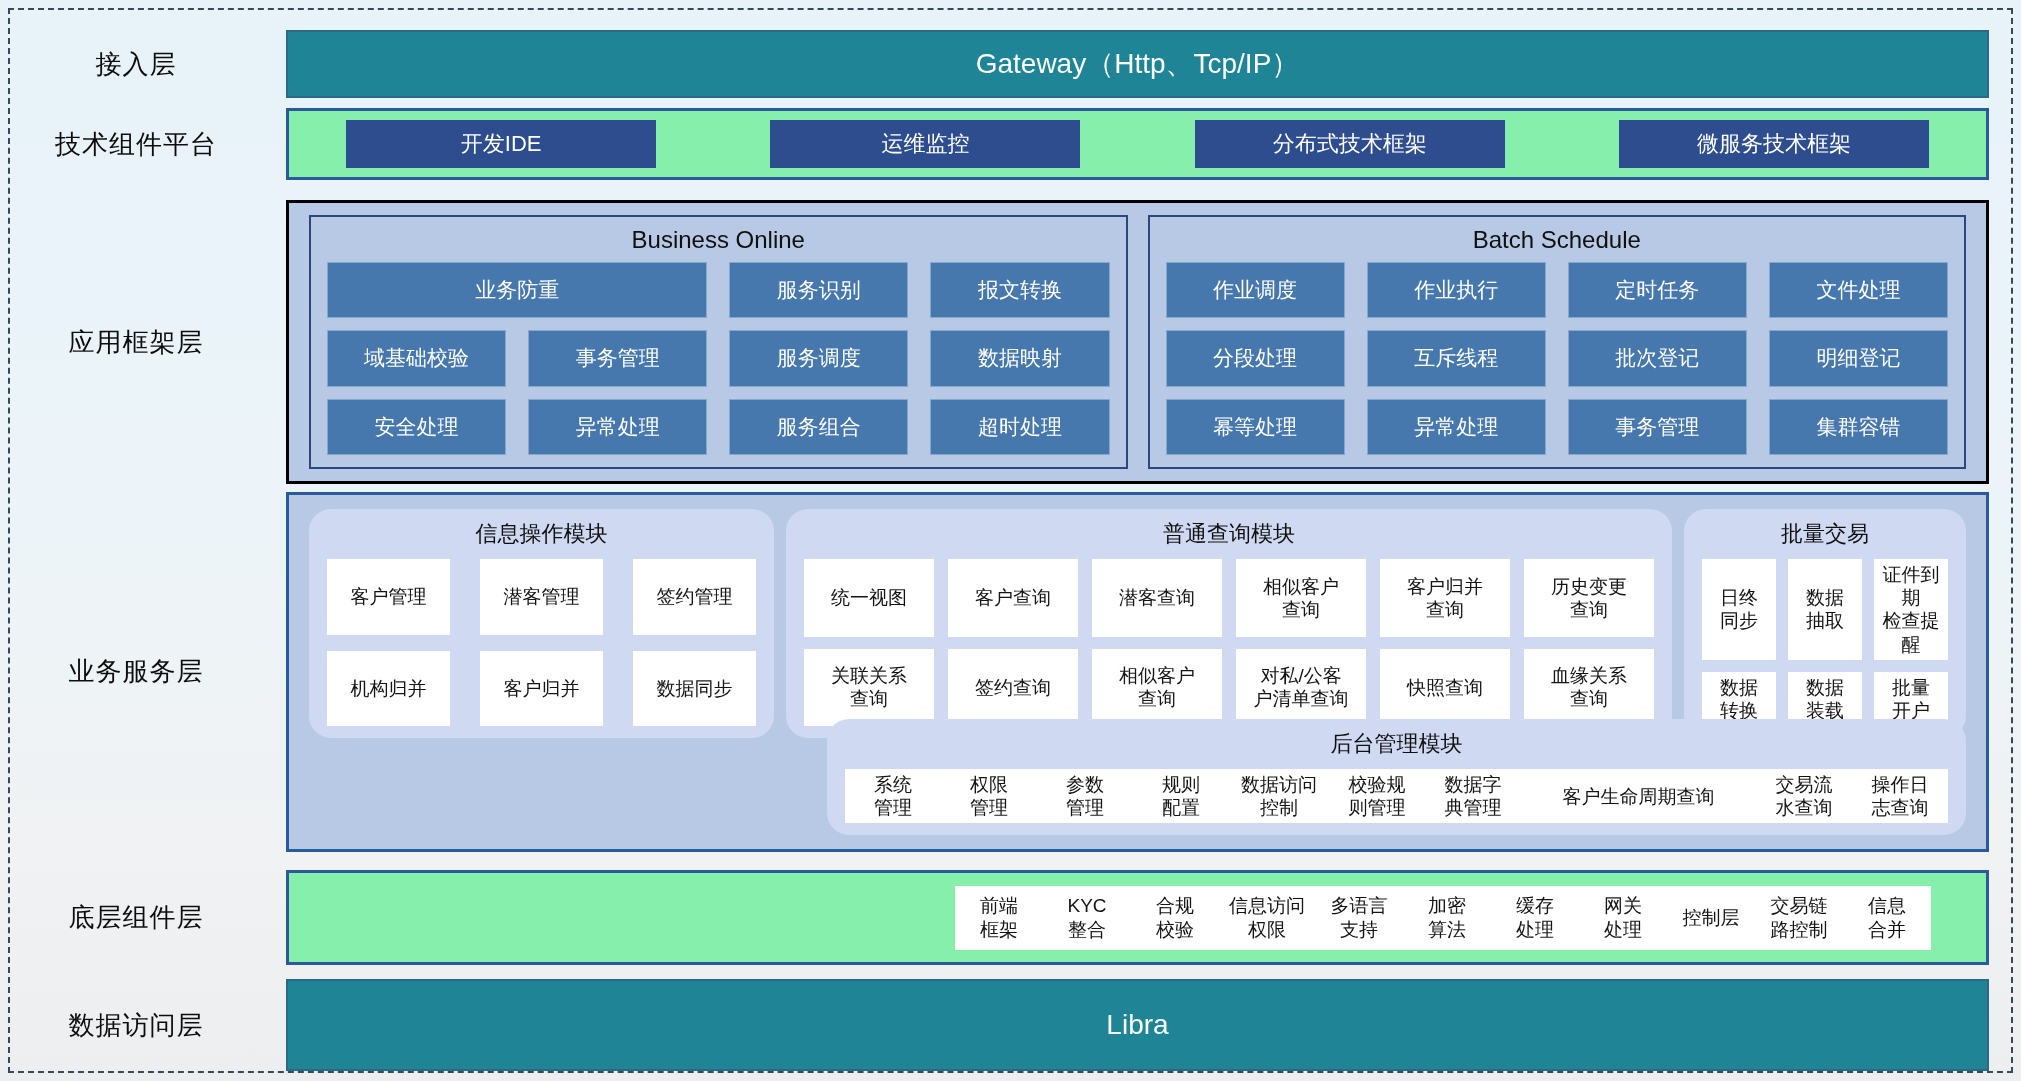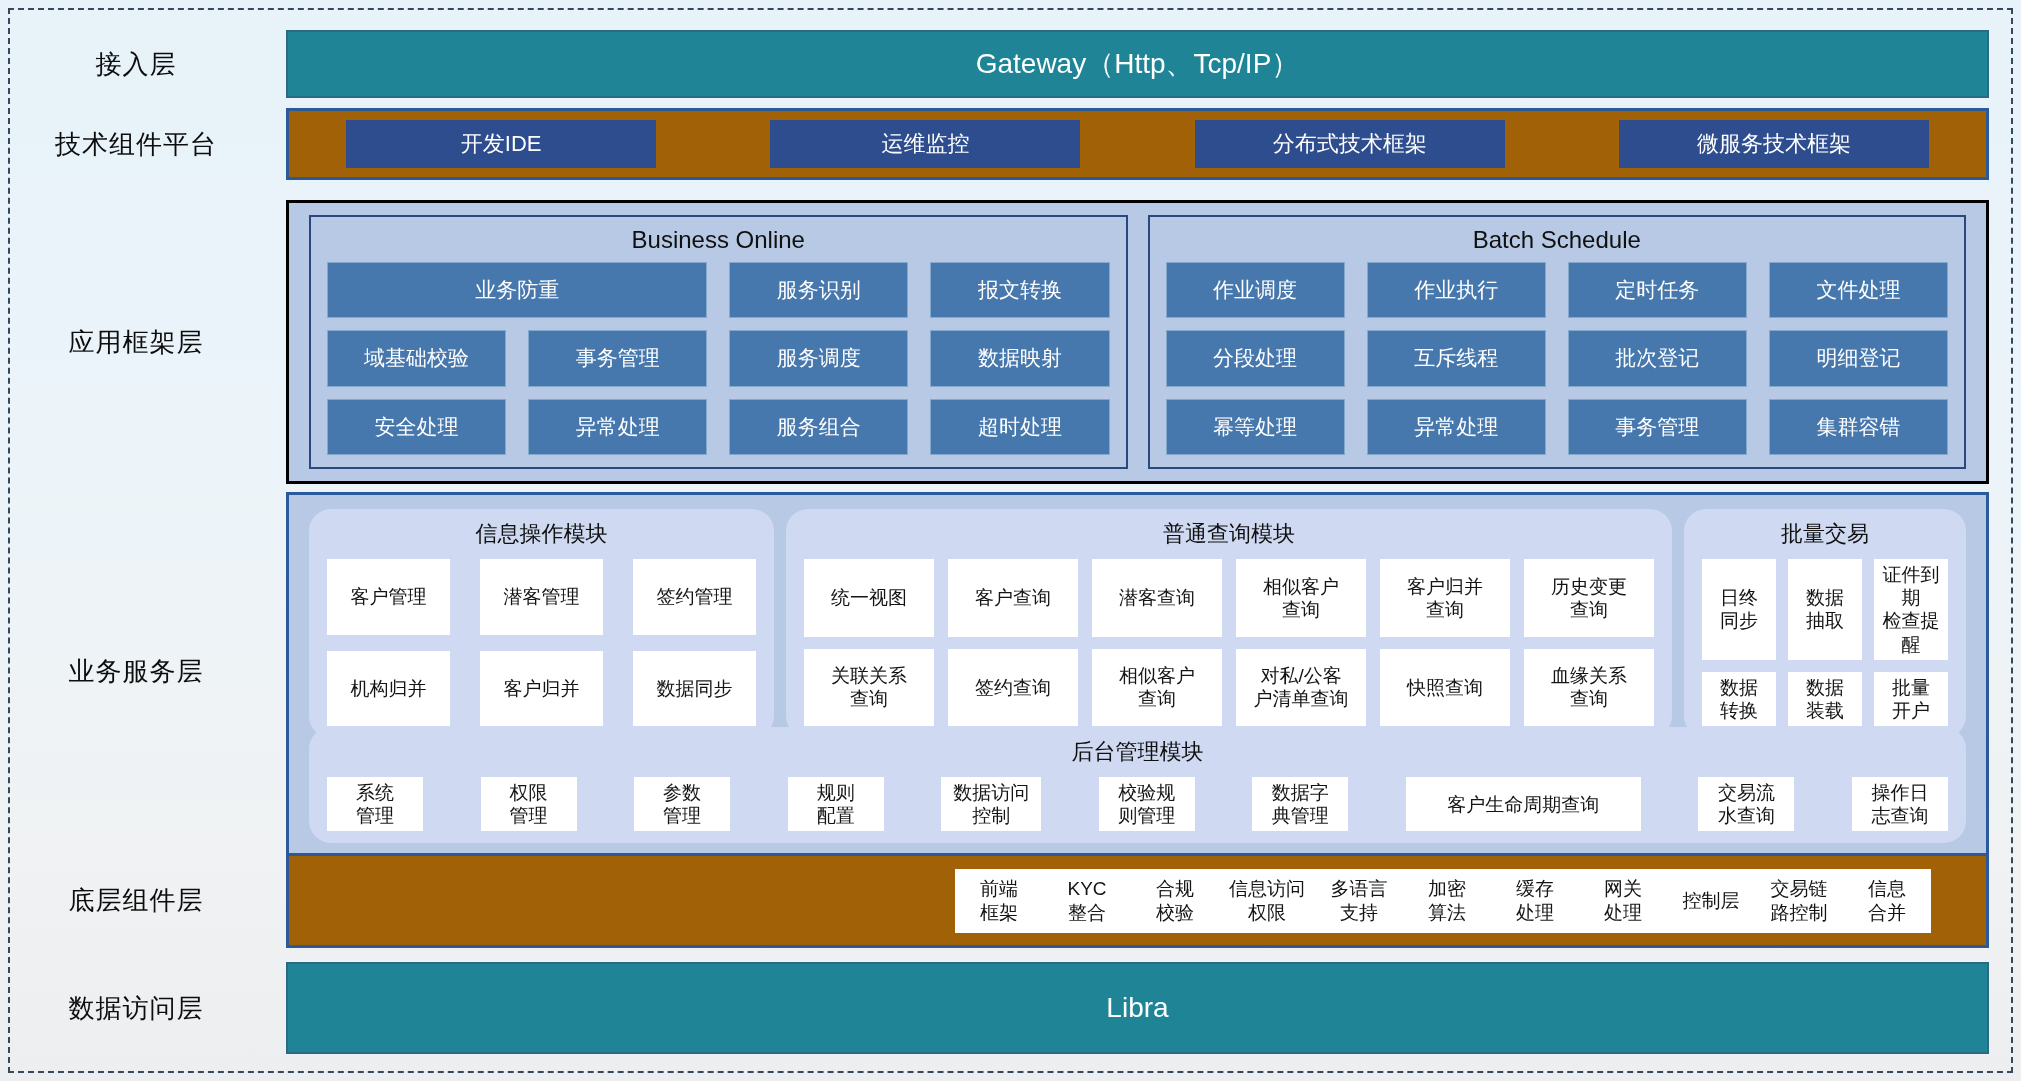--- a/index.html
+++ b/index.html
@@ -22,21 +22,21 @@
   .content { flex: 1; margin-right: 22px; display: flex; flex-direction: column; padding-left: 24px; }
 
   
   .teal-bar {
     flex: 1; background: #1f8596; border: 2px solid #2a6a85;
     display: flex; align-items: center; justify-content: center;
     color: #fdfefe; font-size: 28px;
   }
 
   
-  .band { background: #a16207; border: 3px solid #2a5a9a; }
+  .band { background: #86efac; border: 3px solid #2a5a9a; }
   .tech-band { flex: 1; display: grid; grid-template-columns: repeat(4, 1fr); align-items: center; }
   .tech-btn {
     width: 310px; height: 48px; margin: 0 auto;
     background: #2e4d8e; color: #ffffff; font-size: 22px;
     display: flex; align-items: center; justify-content: center;
   }
 
   
   .app-outer {
     flex: 1; background: #b7c9e4; border: 3px solid #000000;
@@ -51,21 +51,21 @@
   .fw-btn {
     background: #4678ad; border: 1px solid #85a9cd; color: #ffffff;
     font-size: 21px; display: flex; align-items: center; justify-content: center;
     min-height: 44px;
   }
   .fw-btn.wide { grid-column: span 2; }
 
   
   .svc-outer {
     flex: 1; background: #b7c9e4; border: 3px solid #2a5a9a;
-    padding: 14px 20px; display: flex; flex-direction: column; gap: 12px;
+    padding: 14px 20px; display: flex; flex-direction: column; gap: 4px; align-items: flex-end;
   }
   .svc-top { display: grid; grid-template-columns: 475fr 905fr 288fr; gap: 12px; height: 206px; }
   .module { background: #cfdaf2; border-radius: 22px; padding: 4px 18px 12px 18px; display: flex; flex-direction: column; }
   .module-title { text-align: center; font-size: 22px; color: #101010; padding: 6px 0 10px 0; }
   .wbox {
     background: #ffffff; color: #141414; font-size: 19px; line-height: 1.22;
     display: flex; align-items: center; justify-content: center; text-align: center;
     white-space: pre-line; padding: 4px 6px;
   }
   .grid3 { flex: 1; display: grid; grid-template-columns: repeat(3, 1fr); gap: 16px 30px; }
@@ -230,21 +230,21 @@
               <div class="wbox">交易流
 水查询</div>
               <div class="wbox">操作日
 志查询</div>
             </div>
         </div>
       </div>
     </div>
   </div>
 
-  <div class="row" style="margin-top:3px;height:95px">
+  <div class="row" style="margin-top:20px;height:95px">
     <div class="layer-label">底层组件层</div>
     <div class="content">
       <div class="band base-band">
 
       <div class="wbox">前端
 框架</div>
           <div class="wbox">KYC
 整合</div>
           <div class="wbox">合规
 校验</div>

